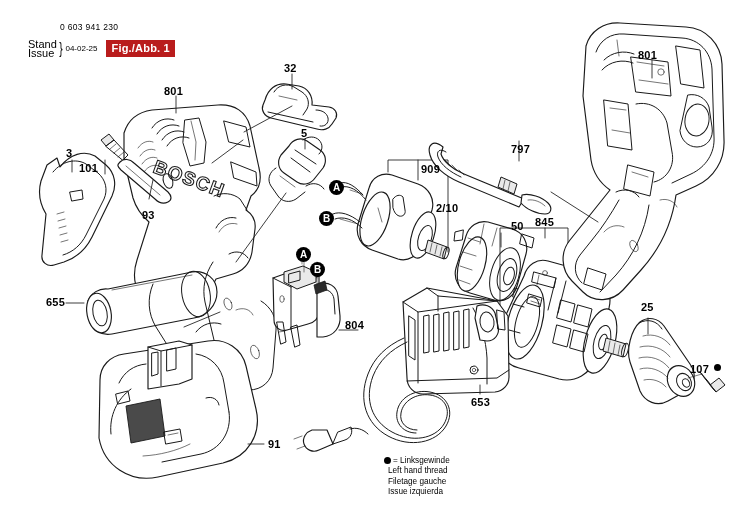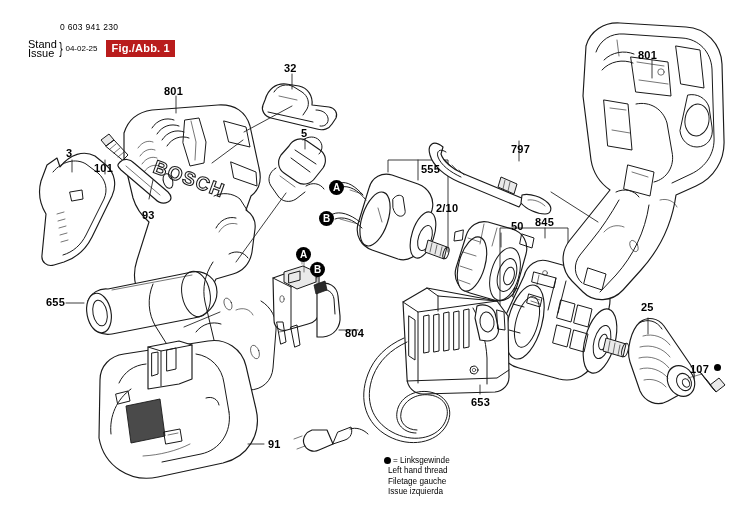--- a/index.html
+++ b/index.html
@@ -589,32 +589,32 @@
     </span>
     <span class="brace">}</span>
     <span class="date">04-02-25</span>
     <span class="figbox">Fig./Abb. 1</span>
   </div>
 
   <div class="lbl" style="left:164px;  top:85px;">801</div>
   <div class="lbl" style="left:284px;  top:62px;">32</div>
   <div class="lbl" style="left:301px;  top:127px;">5</div>
   <div class="lbl" style="left:66px;   top:147px;">3</div>
-  <div class="lbl" style="left:94px;   top:162px;text-align:right;">101</div>
+  <div class="lbl" style="left:79px;   top:162px;text-align:right;">101</div>
   <div class="lbl" style="left:142px;  top:209px;">93</div>
   <div class="lbl" style="left:46px;   top:296px;">655</div>
-  <div class="lbl" style="left:421px;  top:163px;">555</div>
+  <div class="lbl" style="left:421px;  top:163px;">909</div>
   <div class="lbl" style="left:436px;  top:202px;">2/10</div>
   <div class="lbl" style="left:511px;  top:143px;">797</div>
   <div class="lbl" style="left:638px;  top:49px;">801</div>
   <div class="lbl" style="left:493px;  top:220px;padding-left:18px;">50</div>
   <div class="lbl" style="left:535px;  top:216px;">845</div>
   <div class="lbl" style="left:641px;  top:301px;">25</div>
   <div class="lbl" style="left:690px;  top:363px;">107</div>
-  <div class="lbl" style="left:345px;  top:327px;">804</div>
+  <div class="lbl" style="left:345px;  top:319px;">804</div>
   <div class="lbl" style="left:471px;  top:396px;">653</div>
   <div class="lbl" style="left:268px;  top:438px;">91</div>
 
   <div class="lhdot" style="left:714px; top:364px;"></div>
 
   <div class="abmark" style="left:329px; top:180px;">A</div>
   <div class="abmark" style="left:319px; top:211px;">B</div>
   <div class="abmark" style="left:296px; top:247px;">A</div>
   <div class="abmark" style="left:310px; top:262px;">B</div>
 

